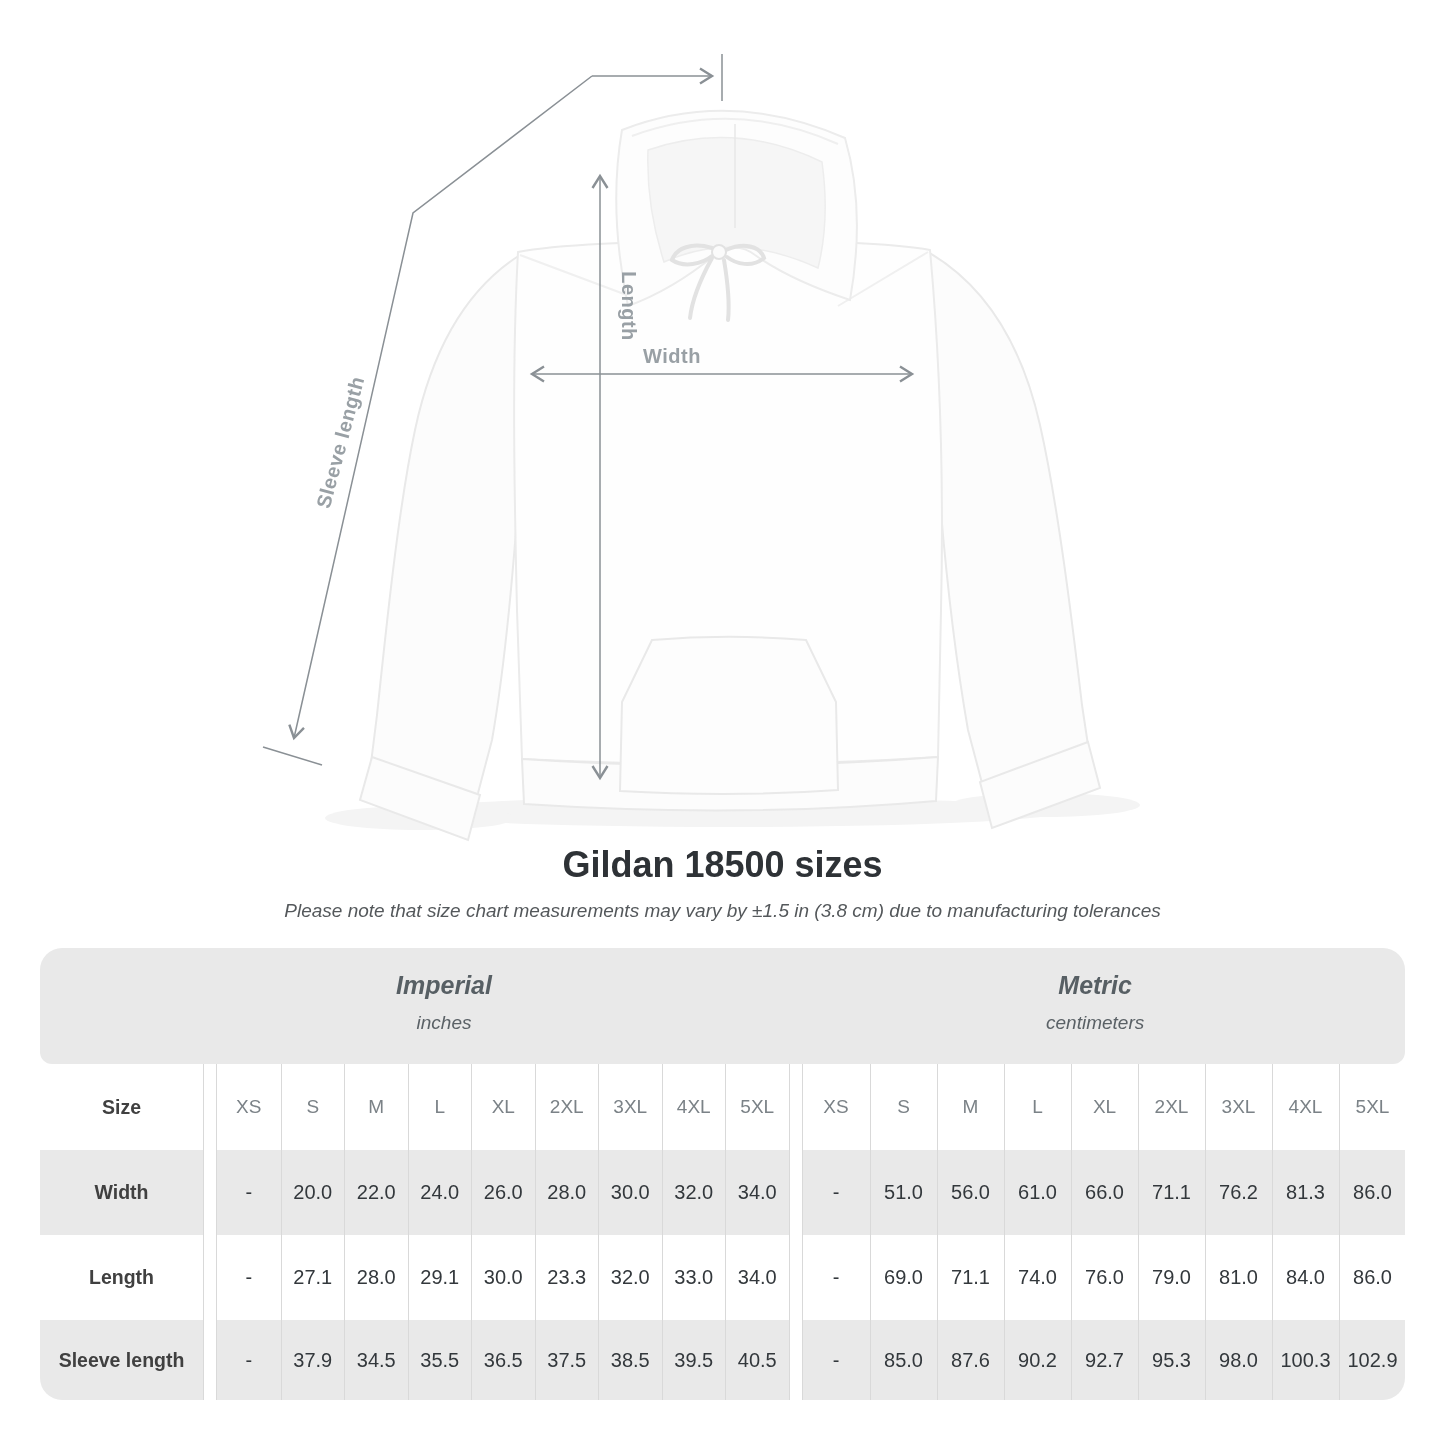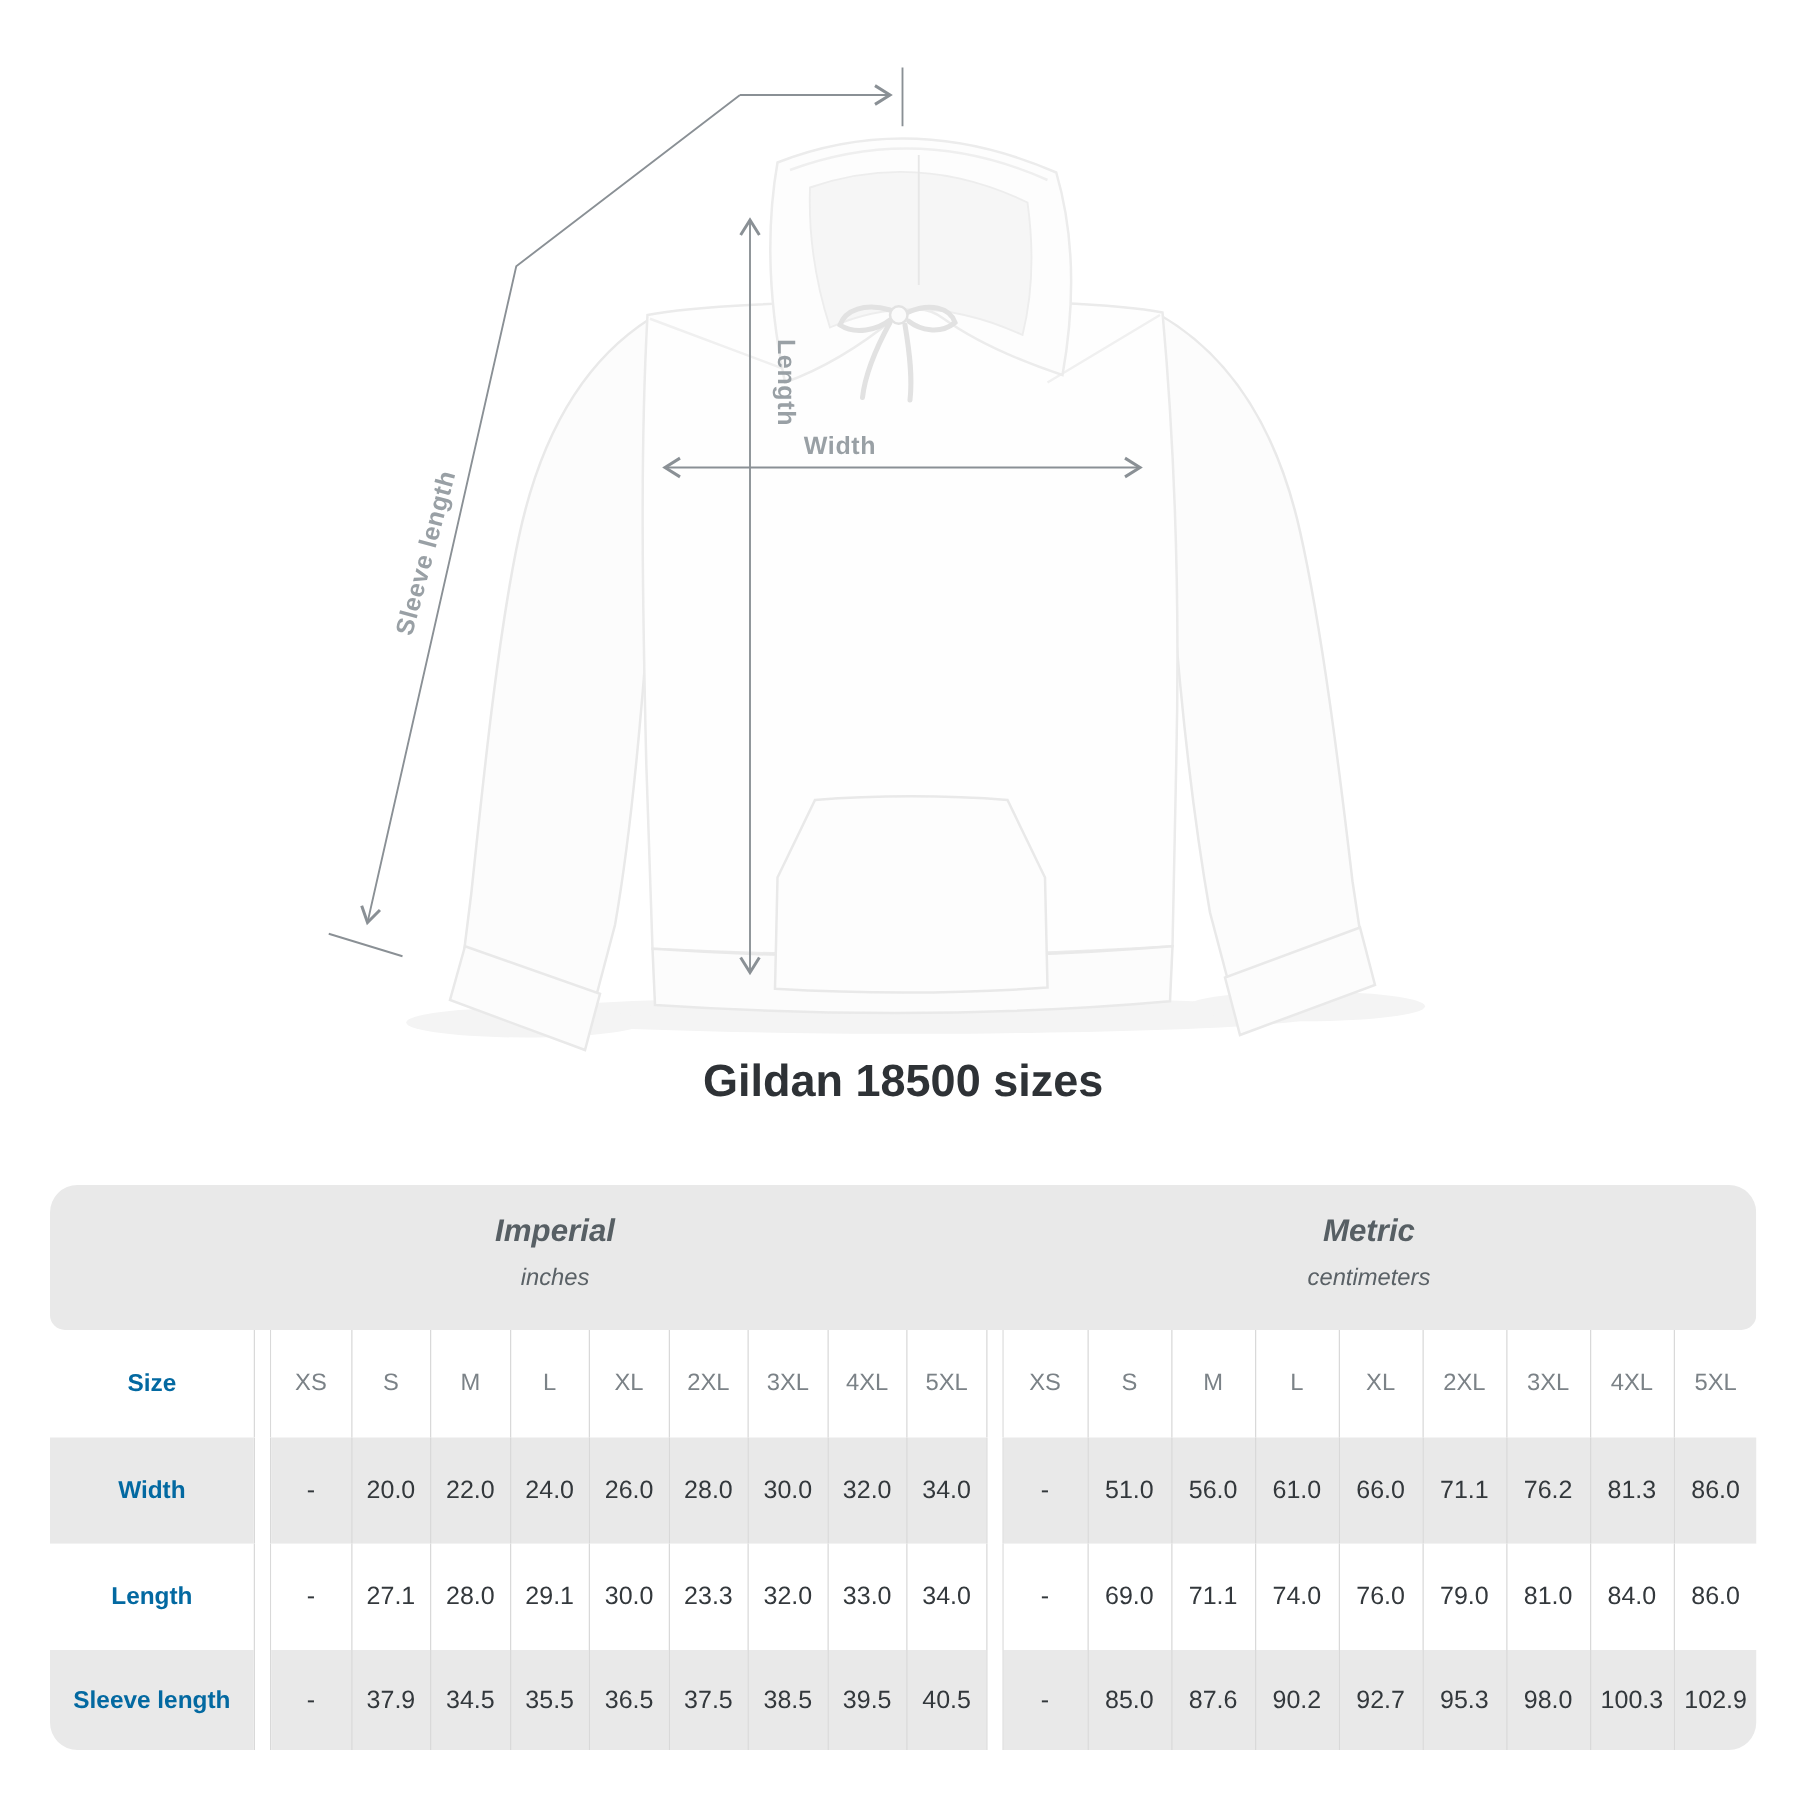--- a/index.html
+++ b/index.html
@@ -33,21 +33,21 @@
     grid-template-columns:163px 14px repeat(9,63.5px) 14px repeat(9,67px);
     grid-template-rows:86px 85px 85px 80px;
   }
   .cell{display:flex;align-items:center;justify-content:center;font-size:20px;color:#33383c;}
   .row-gray{background:#e9e9e9;}
   .row-white{background:#fff;}
   .cell.spacer{background:#fff;border-left:1px solid #d9d9d9;border-right:1px solid #d9d9d9;}
   .cell.val{border-left:1px solid #d9d9d9;}
   .cell.val.gs{border-left:none;}
   .cell.head{font-weight:normal;color:#7b8287;font-size:19px;}
-  .cell.label-cell{font-weight:bold;color:#0369a1;font-size:19.5px;}
+  .cell.label-cell{font-weight:bold;color:#404040;font-size:19.5px;}
 </style>
 </head>
 <body>
 
 <div class="page">
 
   <svg class="figure" width="1445" height="845" viewBox="0 0 1445 845">
     <defs>
       <marker id="mA" viewBox="0 0 12 12" refX="10" refY="6" markerWidth="12" markerHeight="12" orient="auto-start-reverse">
         <path d="M2 1 L10 6 L2 11" fill="none" stroke="#8a9095" stroke-width="1.6"></path>
@@ -104,20 +104,21 @@
     </g>
     <g>
       <text class="fig-label" transform="translate(347 444) rotate(-75)" text-anchor="middle">Sleeve length</text>
       <text class="fig-label" transform="translate(622 306) rotate(90)" text-anchor="middle">Length</text>
       <text class="fig-label" x="672" y="363" text-anchor="middle">Width</text>
     </g>
   </svg>
 
   <div class="heading">
     <div class="title">Gildan 18500 sizes</div>
+    <div class="subtitle">Please note that size chart measurements may vary by ±1.5 in (3.8 cm) due to manufacturing tolerances</div>
   </div>
 
   <div class="table-card">
     <div class="band">
       <div class="group-header" id="imperial-header">
         <div class="group-label">Imperial</div>
         <div class="group-unit">inches</div>
       </div>
       <div class="group-header" id="metric-header">
         <div class="group-label">Metric</div>

